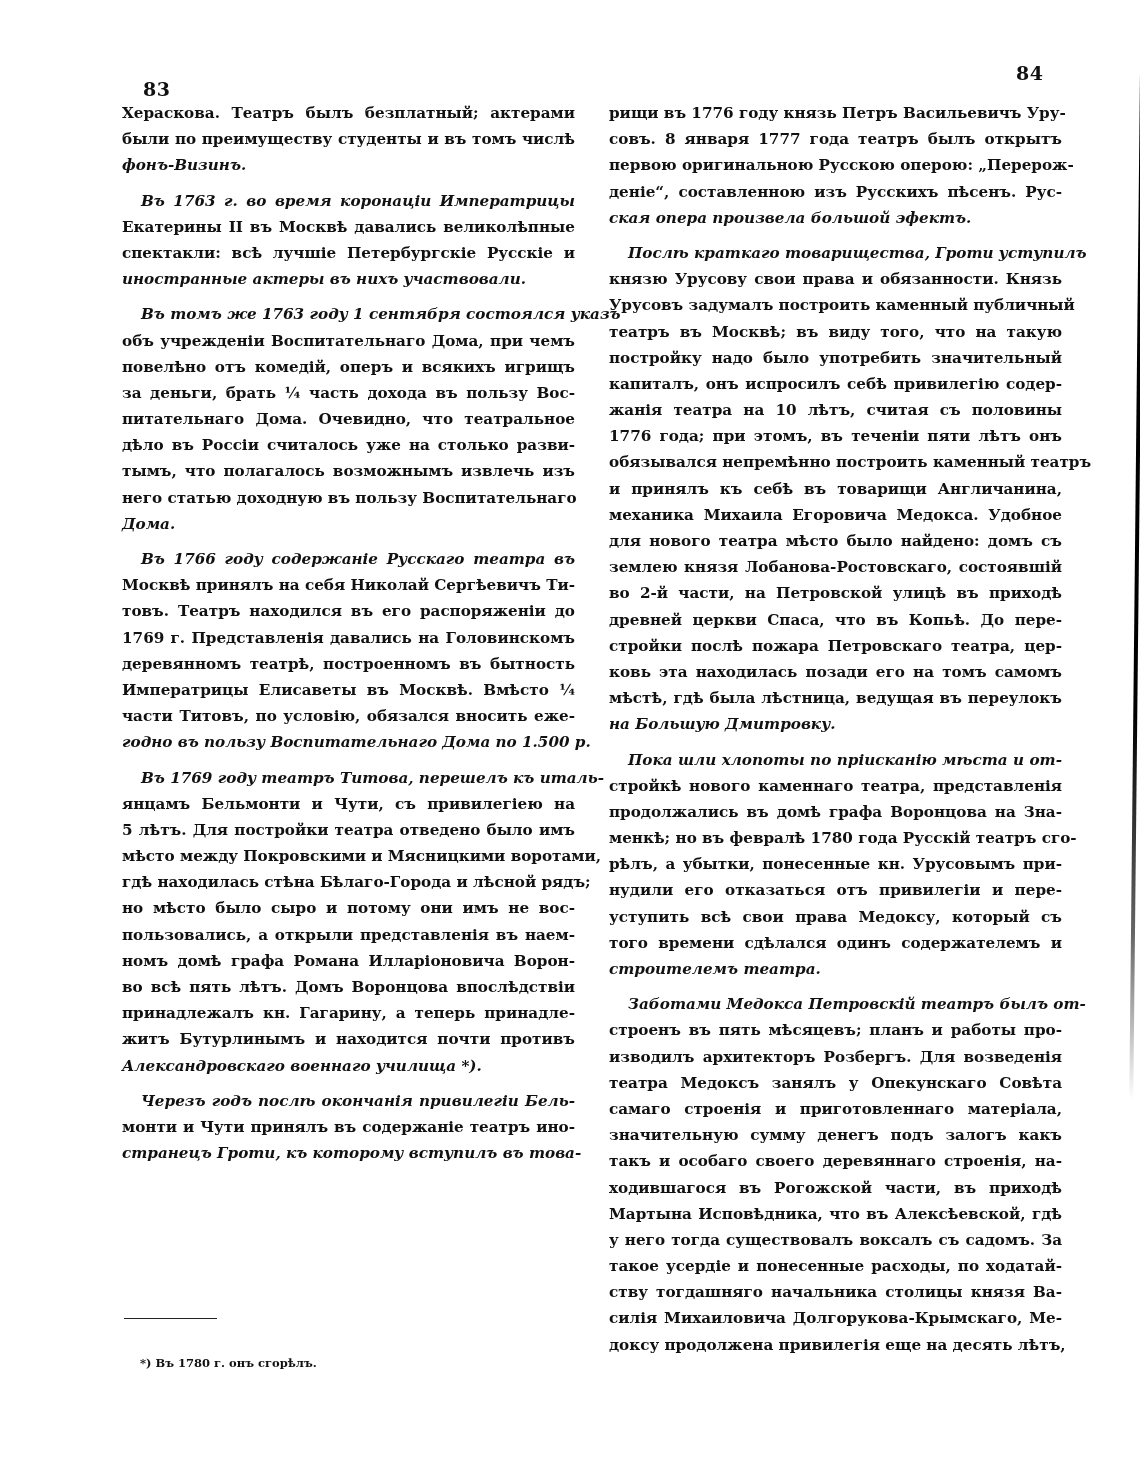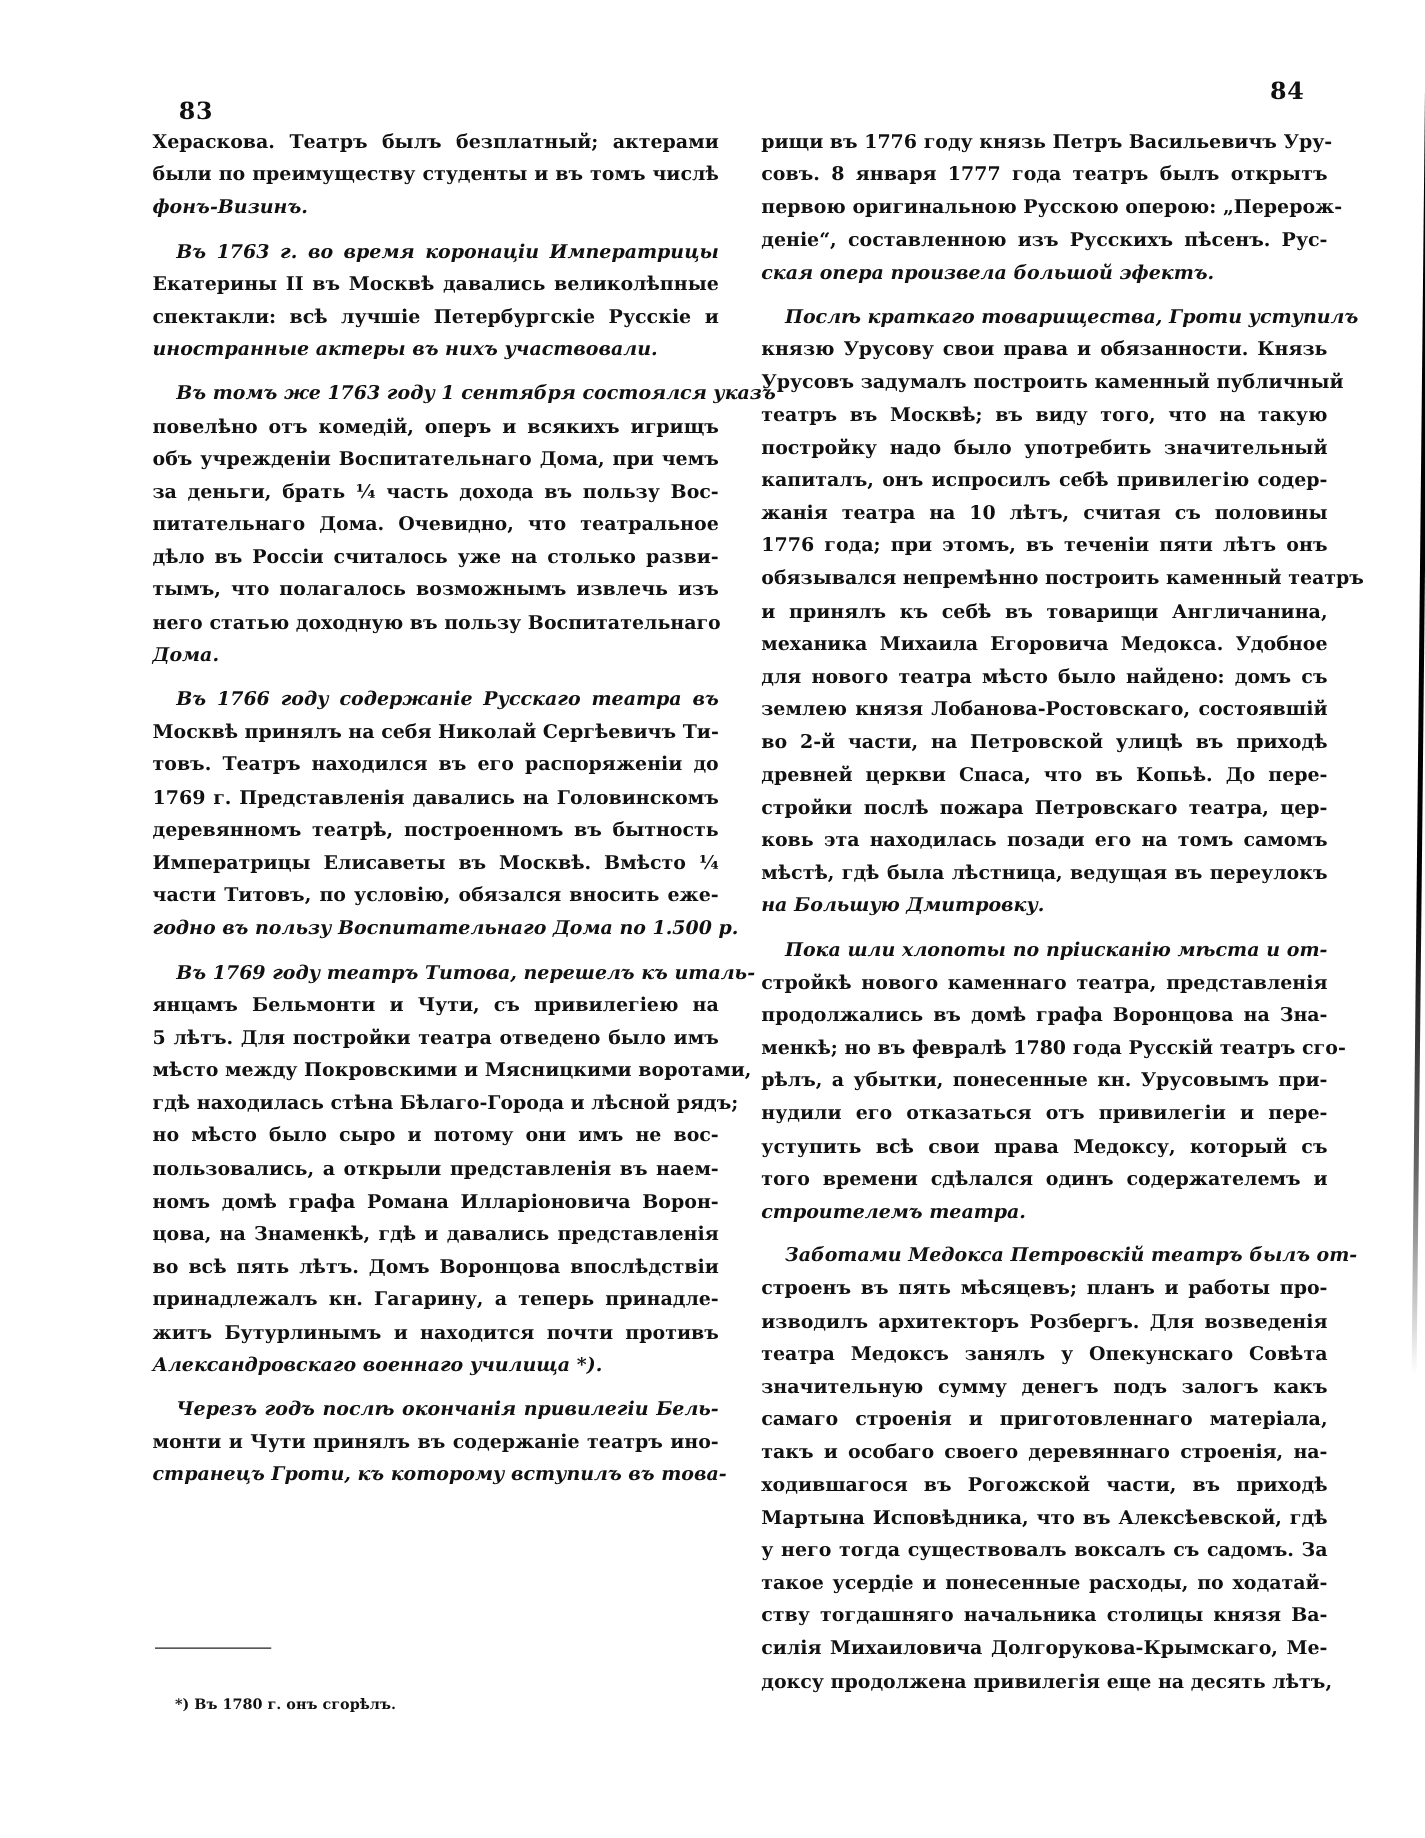--- a/index.html
+++ b/index.html
@@ -99,22 +99,22 @@
       <span class="line last">фонъ-Визинъ.</span>
     </div>
     <div class="para">
       <span class="line indent">Въ 1763 г. во время коронаціи Императрицы</span>
       <span class="line">Екатерины II въ Москвѣ давались великолѣпные</span>
       <span class="line">спектакли: всѣ лучшіе Петербургскіе Русскіе и</span>
       <span class="line last">иностранные актеры въ нихъ участвовали.</span>
     </div>
     <div class="para">
       <span class="line indent">Въ томъ же 1763 году 1 сентября состоялся указъ</span>
+      <span class="line">объ учрежденіи Воспитательнаго Дома, при чемъ</span>
       <span class="line">повелѣно отъ комедій, оперъ и всякихъ игрищъ</span>
-      <span class="line">объ учрежденіи Воспитательнаго Дома, при чемъ</span>
       <span class="line">за деньги, брать ¼ часть дохода въ пользу Вос-</span>
       <span class="line">питательнаго Дома. Очевидно, что театральное</span>
       <span class="line">дѣло въ Россіи считалось уже на столько разви-</span>
       <span class="line">тымъ, что полагалось возможнымъ извлечь изъ</span>
       <span class="line">него статью доходную въ пользу Воспитательнаго</span>
       <span class="line last">Дома.</span>
     </div>
     <div class="para">
       <span class="line indent">Въ 1766 году содержаніе Русскаго театра въ</span>
       <span class="line">Москвѣ принялъ на себя Николай Сергѣевичъ Ти-</span>
@@ -127,21 +127,20 @@
     </div>
     <div class="para">
       <span class="line indent">Въ 1769 году театръ Титова, перешелъ къ италь-</span>
       <span class="line">янцамъ Бельмонти и Чути, съ привилегіею на</span>
       <span class="line">5 лѣтъ. Для постройки театра отведено было имъ</span>
       <span class="line">мѣсто между Покровскими и Мясницкими воротами,</span>
       <span class="line">гдѣ находилась стѣна Бѣлаго-Города и лѣсной рядъ;</span>
       <span class="line">но мѣсто было сыро и потому они имъ не вос-</span>
       <span class="line">пользовались, а открыли представленія въ наем-</span>
       <span class="line">номъ домѣ графа Романа Илларіоновича Ворон-</span>
-      <span class="line">цова, на Знаменкѣ, гдѣ и давались представленія</span>
       <span class="line">во всѣ пять лѣтъ. Домъ Воронцова впослѣдствіи</span>
       <span class="line">принадлежалъ кн. Гагарину, а теперь принадле-</span>
       <span class="line">житъ Бутурлинымъ и находится почти противъ</span>
       <span class="line last">Александровскаго военнаго училища *).</span>
     </div>
     <div class="para">
       <span class="line indent">Черезъ годъ послѣ окончанія привилегіи Бель-</span>
       <span class="line">монти и Чути принялъ въ содержаніе театръ ино-</span>
       <span class="line last">странецъ Гроти, къ которому вступилъ въ това-</span>
     </div>
@@ -184,22 +183,22 @@
       <span class="line">нудили его отказаться отъ привилегіи и пере-</span>
       <span class="line">уступить всѣ свои права Медоксу, который съ</span>
       <span class="line">того времени сдѣлался одинъ содержателемъ и</span>
       <span class="line last">строителемъ театра.</span>
     </div>
     <div class="para">
       <span class="line indent">Заботами Медокса Петровскій театръ былъ от-</span>
       <span class="line">строенъ въ пять мѣсяцевъ; планъ и работы про-</span>
       <span class="line">изводилъ архитекторъ Розбергъ. Для возведенія</span>
       <span class="line">театра Медоксъ занялъ у Опекунскаго Совѣта</span>
+      <span class="line">самаго строенія и приготовленнаго матеріала,</span>
       <span class="line">значительную сумму денегъ подъ залогъ какъ</span>
-      <span class="line">самаго строенія и приготовленнаго матеріала,</span>
       <span class="line">такъ и особаго своего деревяннаго строенія, на-</span>
       <span class="line">ходившагося въ Рогожской части, въ приходѣ</span>
       <span class="line">Мартына Исповѣдника, что въ Алексѣевской, гдѣ</span>
       <span class="line">у него тогда существовалъ воксалъ съ садомъ. За</span>
       <span class="line">такое усердіе и понесенные расходы, по ходатай-</span>
       <span class="line">ству тогдашняго начальника столицы князя Ва-</span>
       <span class="line">силія Михаиловича Долгорукова-Крымскаго, Ме-</span>
       <span class="line">доксу продолжена привилегія еще на десять лѣтъ,</span>
     </div>
   </div>

